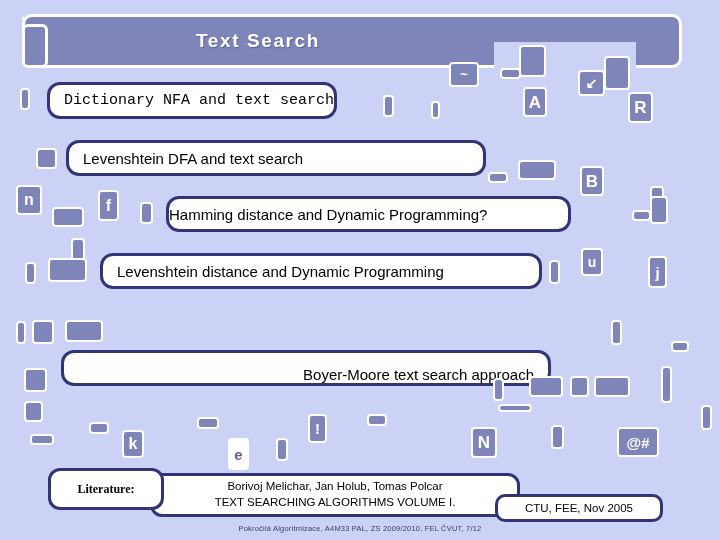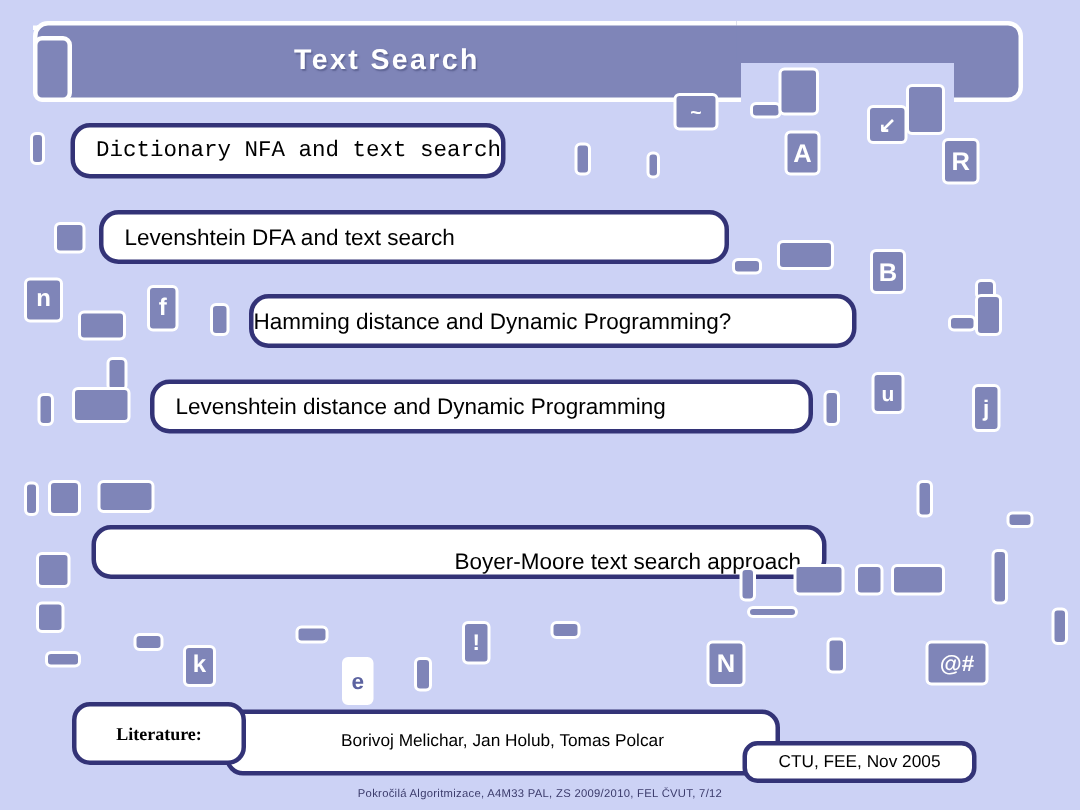--- a/index.html
+++ b/index.html
@@ -154,21 +154,21 @@
     border-radius: 12px;
     box-sizing: border-box;
     display: flex; flex-direction: column;
     align-items: center; justify-content: center;
     font-size: 11.5px; color: #000; line-height: 1.35;
     z-index: 3;
   }
   #lit-pub {
     position: absolute;
     left: 495px; top: 494px;
-    width: 156px; height: 28px;
+    width: 168px; height: 28px;
     background: #ffffff;
     border: 3px solid #333377;
     border-radius: 10px;
     box-sizing: border-box;
     display: flex; align-items: center; justify-content: center;
     font-size: 11.5px; color: #000;
     z-index: 5;
   }
 
   
@@ -216,20 +216,21 @@
 
   <div class="bullet right" style="left:61px;  top:350px; width:490px; height:36px;align-items:flex-end;">
     <span>Boyer-Moore text search approach</span>
   </div>
 
   <div id="lit-label">
     <span>Literature:</span>
   </div>
   <div id="lit-body">
     <span>Borivoj Melichar, Jan Holub, Tomas Polcar</span>
+    <span>TEXT SEARCHING ALGORITHMS VOLUME I.</span>
   </div>
   <div id="lit-pub">
     <span>CTU, FEE, Nov 2005</span>
   </div>
 
   <div id="footer">Pokročilá Algoritmizace, A4M33 PAL, ZS 2009/2010, FEL ČVUT,  7/12</div>
 
   <div id="decor-layer">
       <div class="tile" style="left: 449px; top: 62px; width: 30px; height: 25px; font-size: 13px;">~</div>
       <div class="tile plain" style="left: 383px; top: 95px; width: 11px; height: 22px; font-size: 9px;"></div>

